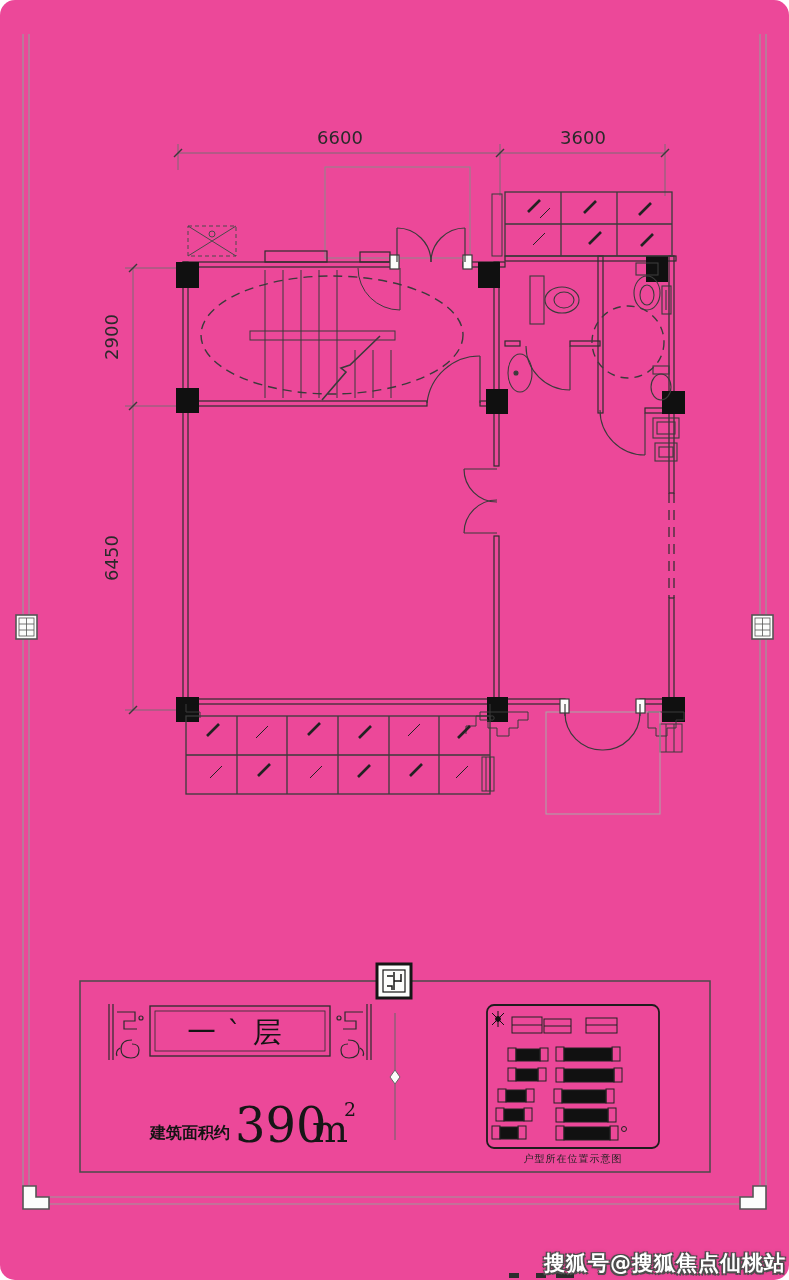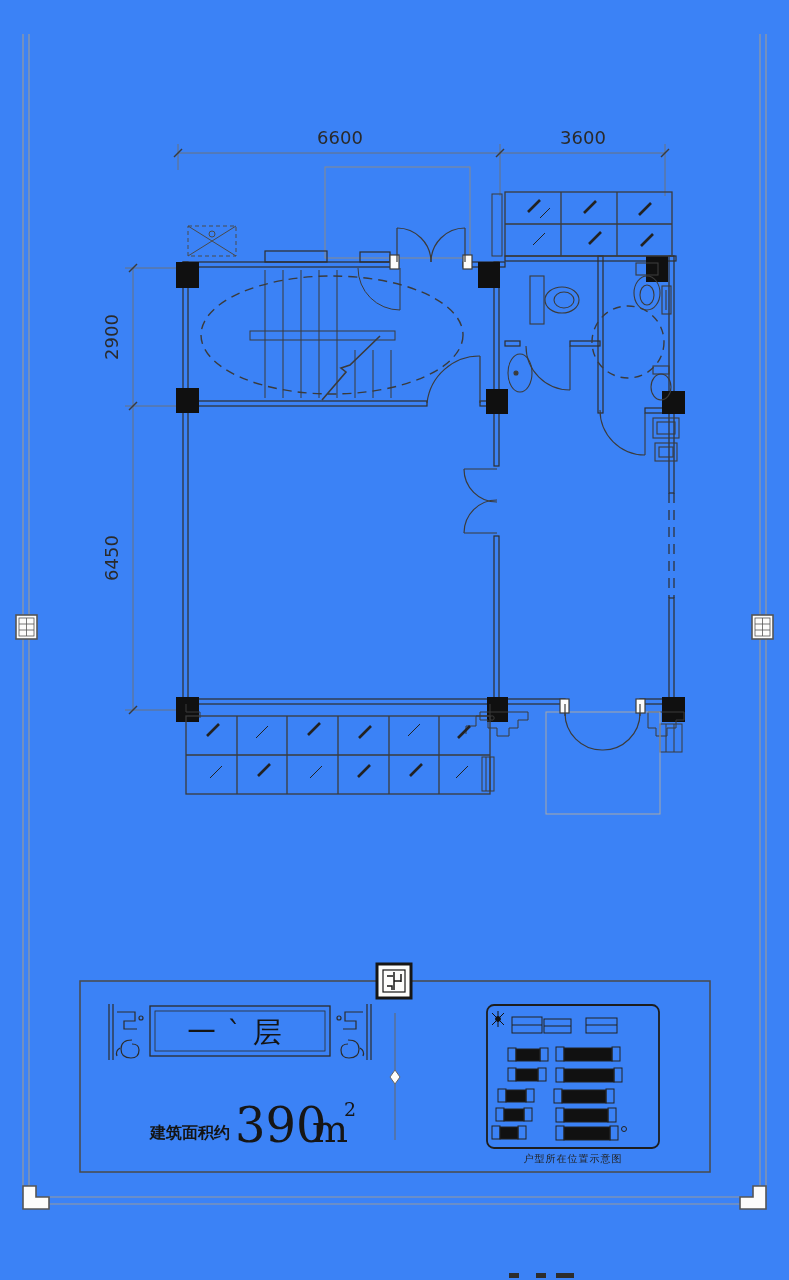--- a/index.html
+++ b/index.html
@@ -1,21 +1,22 @@
 <!DOCTYPE html>
 <html><head>
 <meta charset="utf-8">
 <style>
   html,body{margin:0;padding:0;background:#ffffff;}
   .page{
     position:relative;
     width:789px;height:1280px;
-    background:#3b82f6;
+    background:#ec4899;
     font-family:"DejaVu Sans", sans-serif;
     overflow:hidden;
+    border-radius:15px;
   }
   svg{position:absolute;left:0;top:0;}
   .dim-text{font-family:"DejaVu Sans",sans-serif;font-size:18px;fill:#2a2a2a;}
   .floor-title{font-family:"DejaVu Serif","Liberation Serif",serif;font-size:29px;fill:#141414;letter-spacing:11px;}
   .area-prefix{font-family:"DejaVu Serif","Liberation Serif",serif;font-size:16px;font-weight:600;fill:#141414;}
   .area-big{font-family:"DejaVu Serif","Liberation Serif",serif;font-size:48px;fill:#161616;}
   .area-unit{font-family:"DejaVu Serif","Liberation Serif",serif;font-size:38px;fill:#161616;}
   .area-sup{font-family:"DejaVu Serif","Liberation Serif",serif;font-size:19px;fill:#161616;}
   .legend-caption{font-family:"DejaVu Serif","Liberation Serif",serif;font-size:10px;fill:#222;letter-spacing:1px;}
   .watermark{
@@ -377,13 +378,14 @@
   </g>
   <text class="legend-caption" x="573" y="1162" text-anchor="middle">户型所在位置示意图</text>
 
   <g fill="#2d2d2d">
     <rect x="509" y="1273" width="10" height="5"></rect>
     <rect x="536" y="1273" width="10" height="5"></rect>
     <rect x="556" y="1273" width="18" height="5"></rect>
   </g>
 </svg>
 
+<div class="watermark">搜狐号@搜狐焦点仙桃站</div>
 </div>
 
 </body></html>

